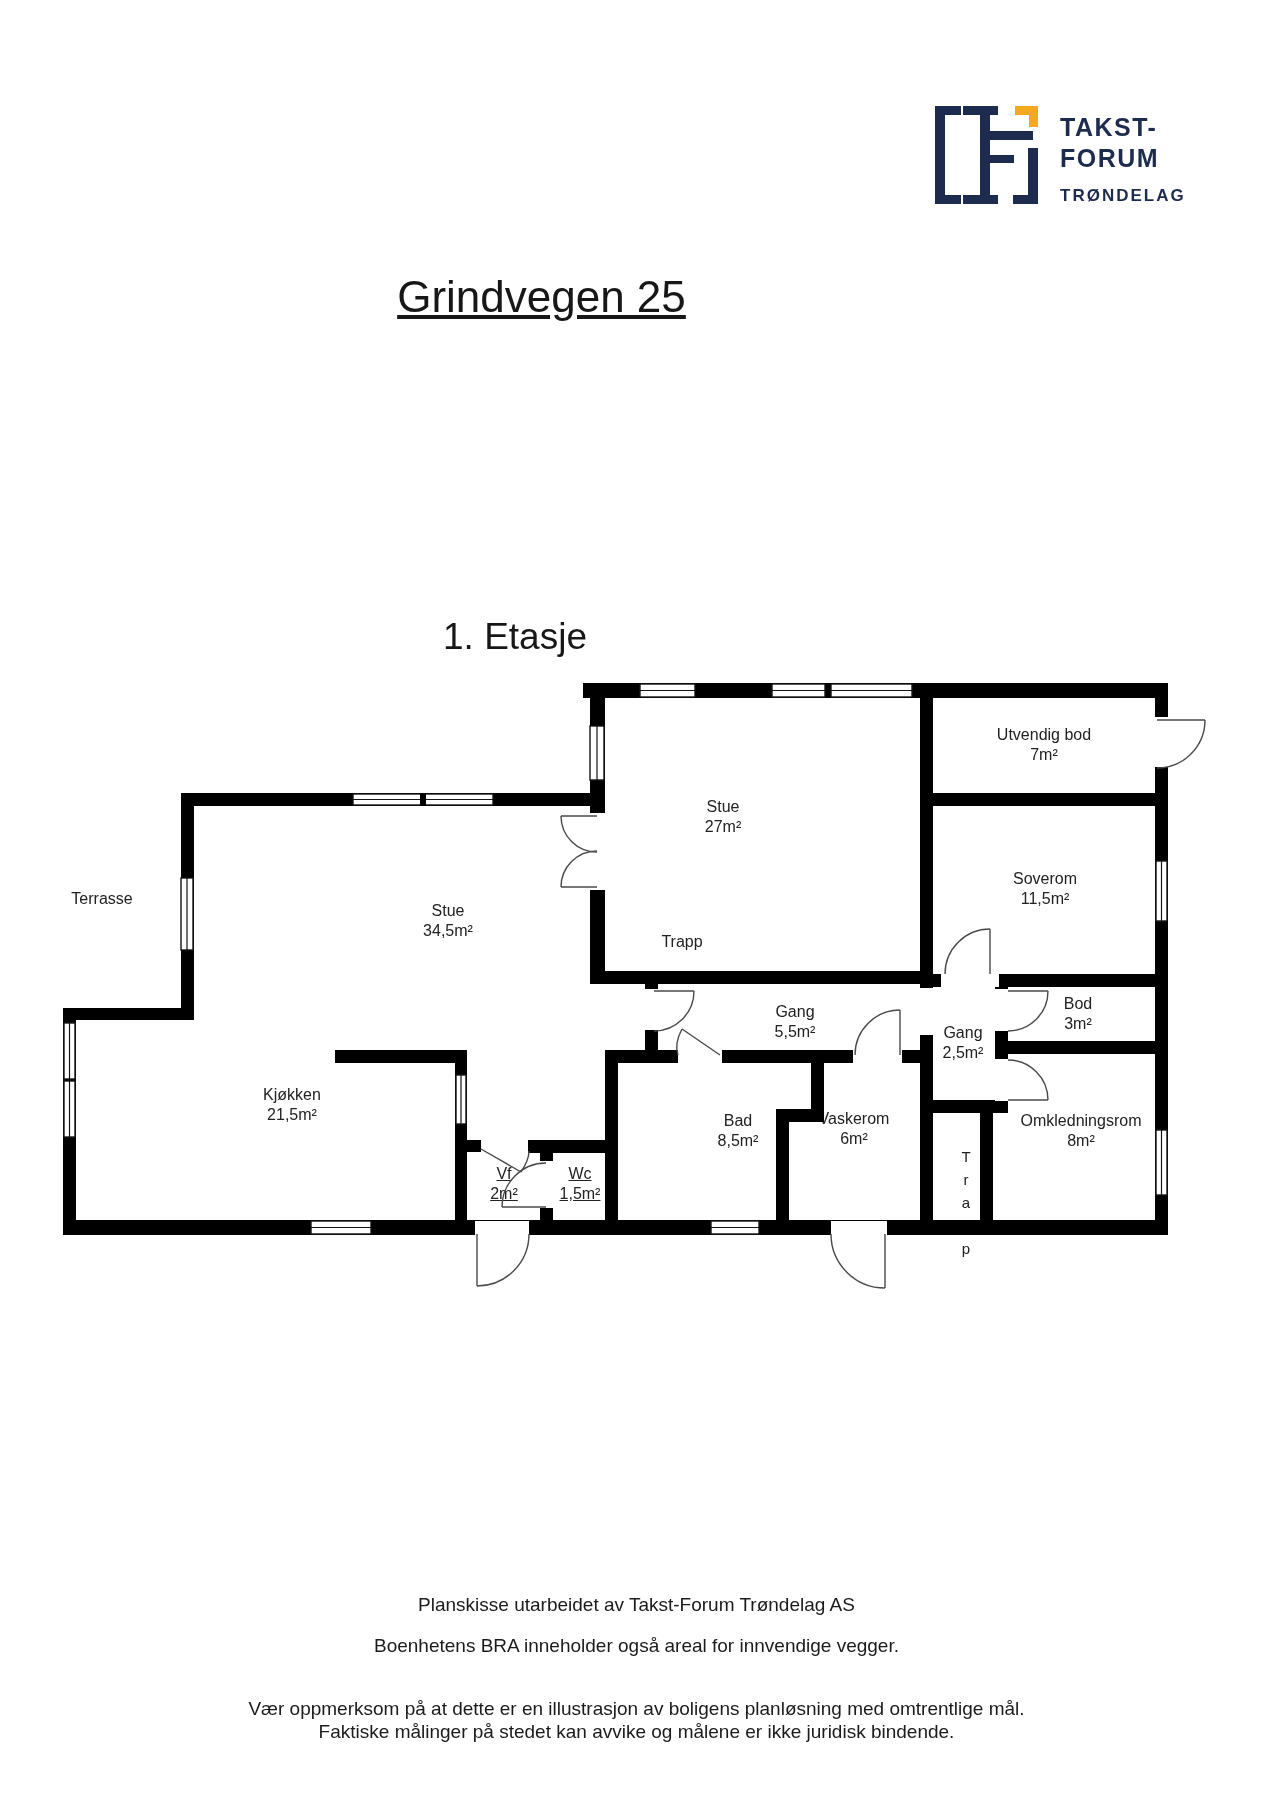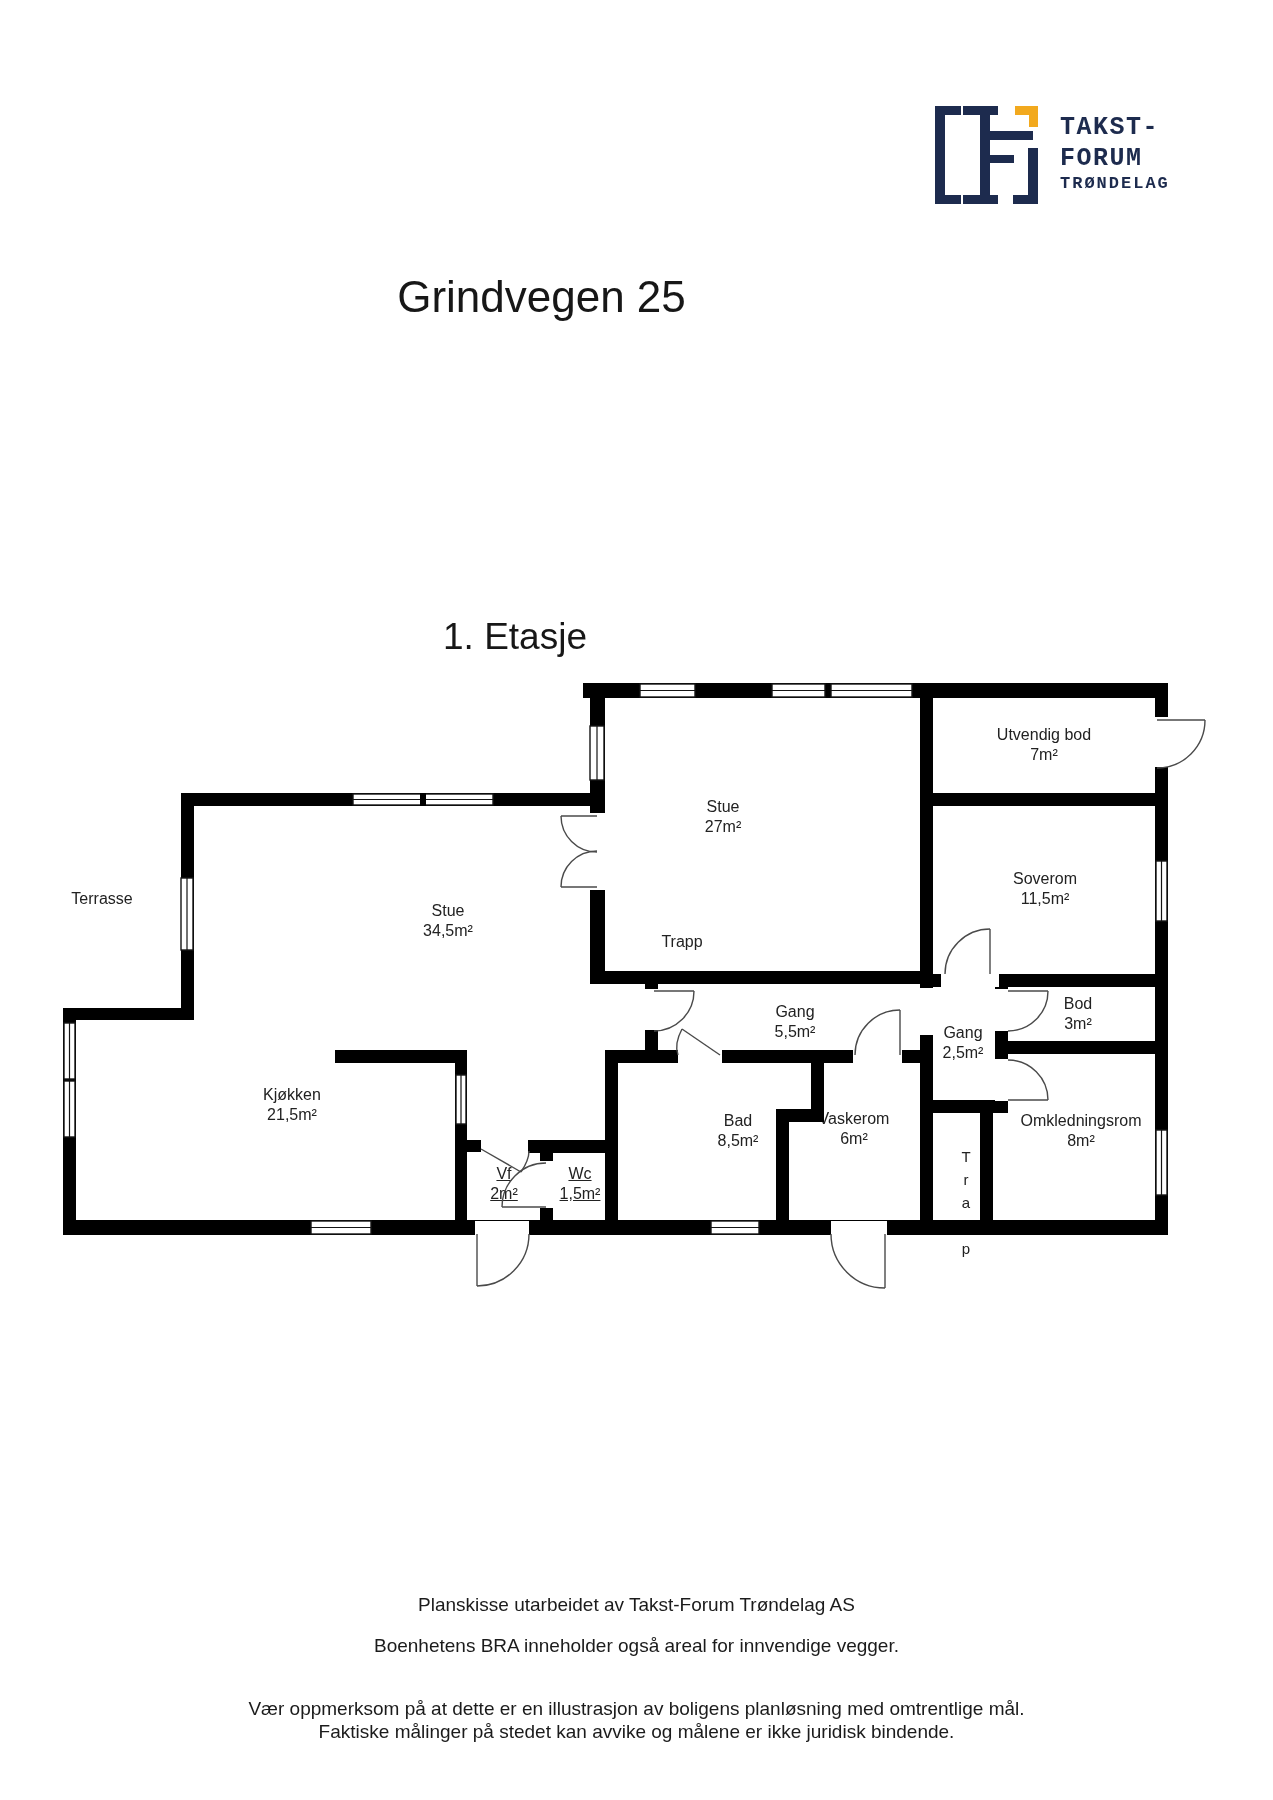--- a/index.html
+++ b/index.html
@@ -1,27 +1,27 @@
 <!DOCTYPE html>
 <html><head>
 <meta charset="utf-8">
 <style>
   html,body{margin:0;padding:0;background:#ffffff;}
   body{width:1273px;height:1800px;position:relative;font-family:"Liberation Sans",sans-serif;color:#1f1f1f;overflow:hidden;}
 
   
-  .logo{position:absolute;left:935px;top:106px;display:flex;align-items:flex-start;gap:22px;font-family:Liberation Mono, monospace;}
+  .logo{position:absolute;left:935px;top:106px;display:flex;align-items:flex-start;gap:22px;}
   .logo-icon{width:103px;height:98px;display:block;}
   .logo-text{display:flex;flex-direction:column;line-height:1;}
   .logo-line1,.logo-line2{font-size:25px;font-weight:bold;color:#1d2b4e;letter-spacing:1.5px;}
   .logo-line1{margin-top:9px;}
   .logo-line2{margin-top:6px;}
-  .logo-line3{font-size:17px;font-weight:bold;color:#1d2b4e;letter-spacing:2px;margin-top:4px;}
-
-  .page-title{position:absolute;left:0;top:272px;width:1083px;text-align:center;font-size:44px;color:#171717;}
+  .logo-line3{font-size:17px;font-weight:bold;color:#1d2b4e;letter-spacing:2px;margin-top:16px;}
+
+  .page-title{position:absolute;left:0;top:272px;width:1083px;text-align:center;font-size:44px;color:#171717;text-decoration:underline;}
   .floor-heading{position:absolute;left:0;top:616px;width:1030px;text-align:center;font-size:37px;color:#171717;}
 
   
   .plan{position:absolute;left:0;top:0;width:1273px;height:1800px;}
   .plan-labels{position:absolute;left:0;top:0;width:1273px;height:1800px;z-index:1;}
   .plan svg.walls{position:absolute;left:0;top:0;z-index:2;pointer-events:none;}
   .room-label{position:absolute;transform:translate(-50%,-50%);text-align:center;font-size:16px;line-height:20px;color:#222;white-space:nowrap;}
   .room-label.vertical{transform:translate(-50%,0);}
   .room-label.vertical span{display:block;line-height:23px;font-size:15px;}
 

